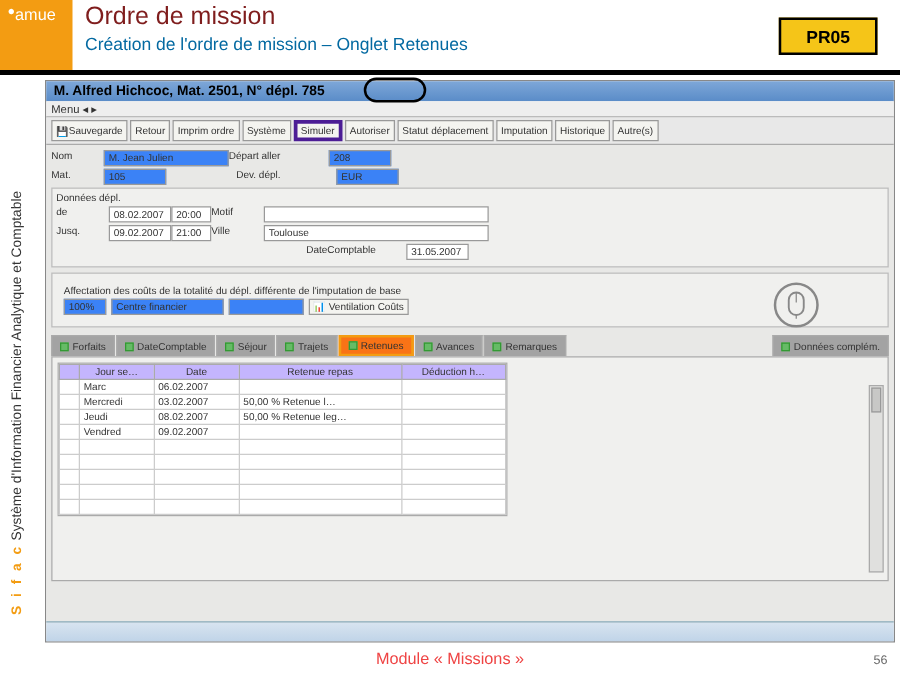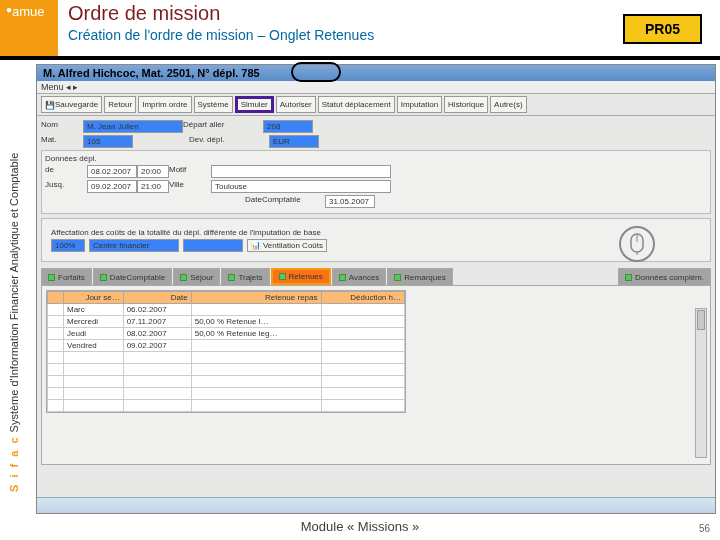--- a/index.html
+++ b/index.html
@@ -30,27 +30,27 @@
 .mouse-icon{position:absolute;right:60px;top:110px;width:36px;height:36px;border:2px solid #888;border-radius:50%;display:flex;align-items:center;justify-content:center}
 .affect{background:#f0f0ee;border:1px solid #bbb;padding:9px;font-size:8px;margin-top:4px}
 .affect-row2{display:flex;gap:4px;align-items:center;margin-top:2px}
 .tabstrip{display:flex;gap:1px;margin-top:6px;font-size:8px}
 .tab{background:#a3a3a3;border:1px solid #aaa;border-bottom:none;padding:2px 6px;display:flex;align-items:center;gap:3px}
 .tab .sq{width:7px;height:7px;background:#6b6;border:1px solid #393}
 .tab.active{border:2px solid #f39c12;background:#f97316}
 .tabpanel{background:#f0f0ee;border:1px solid #aaa;padding:4px;height:180px;position:relative}
 .grid{background:#fff;border:1px solid #aaa;font-size:8px}
 .grid table{border-collapse:collapse;width:100%}
-.grid th{background:#fdba74;border:1px solid #aaa;padding:1px 3px;text-align:right;font-weight:normal;font-size:8px}
+.grid th{background:#c4b5fd;border:1px solid #aaa;padding:1px 3px;text-align:center;font-weight:normal;font-size:8px}
 .grid td{border:1px solid #ccc;padding:1px 3px;height:12px}
 .grid td.num{}
 .vscroll{position:absolute;right:3px;top:22px;width:12px;height:150px;background:#e0e0de;border:1px solid #aaa}
 .vscroll .th{height:20px;background:#c8c8c6;border:1px solid #999;margin:1px}
 .statusbar{position:absolute;bottom:0;left:0;right:0;height:16px;background:linear-gradient(#d8e4f0,#c0d4e8);border-top:1px solid #8ab}
-.footer{position:absolute;bottom:6px;left:0;right:0;text-align:center;font-size:13px;color:#404040}
+.footer{position:absolute;bottom:6px;left:0;right:0;text-align:center;font-size:13px;color:#ef4444}
 .pagenum{position:absolute;right:10px;bottom:6px;font-size:10px;color:#666}
 .highlight-circ{position:absolute;border:2px solid #000;border-radius:12px;pointer-events:none}
 </style>
 </head>
 <body>
 
 <div class="topbar">
   <div class="logo">
     <span style="font-size:10px">●</span>
       <span>amue</span>
@@ -212,21 +212,21 @@
           <tr>
                 <td></td>
                 <td>Marc</td>
                 <td class="num">06.02.2007</td>
                 <td></td>
                 <td></td>
               </tr>
           <tr>
                 <td></td>
                 <td>Mercredi</td>
-                <td class="num">07.11.2007</td>
+                <td class="num">03.02.2007</td>
                 <td>50,00 % Retenue l…</td>
                 <td></td>
               </tr>
           <tr>
                 <td></td>
                 <td>Jeudi</td>
                 <td class="num">08.02.2007</td>
                 <td>50,00 % Retenue leg…</td>
                 <td></td>
               </tr>

